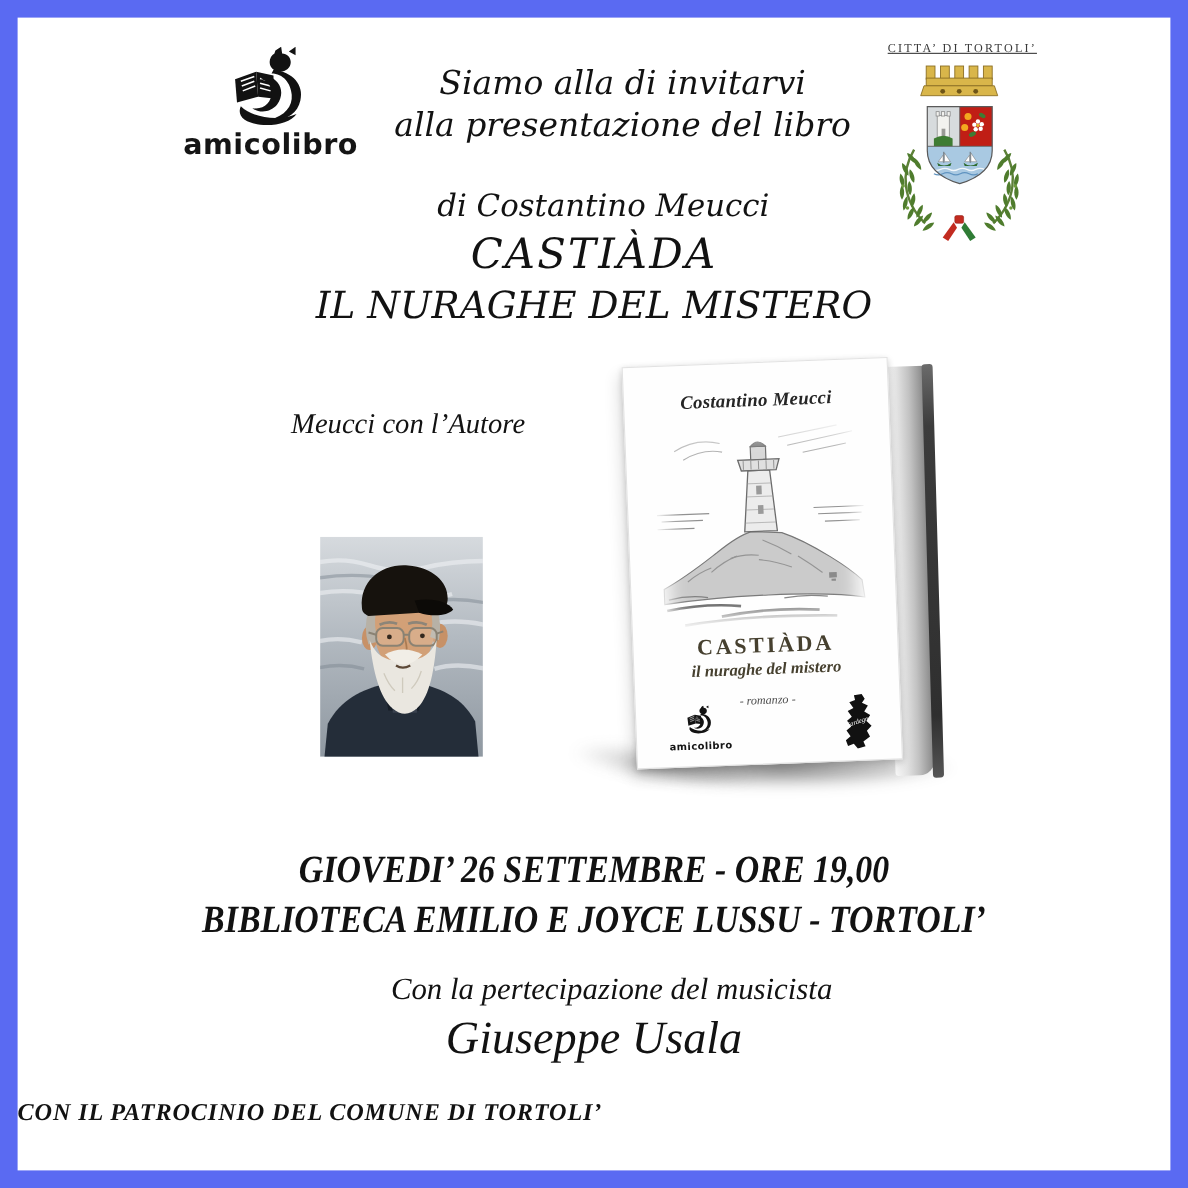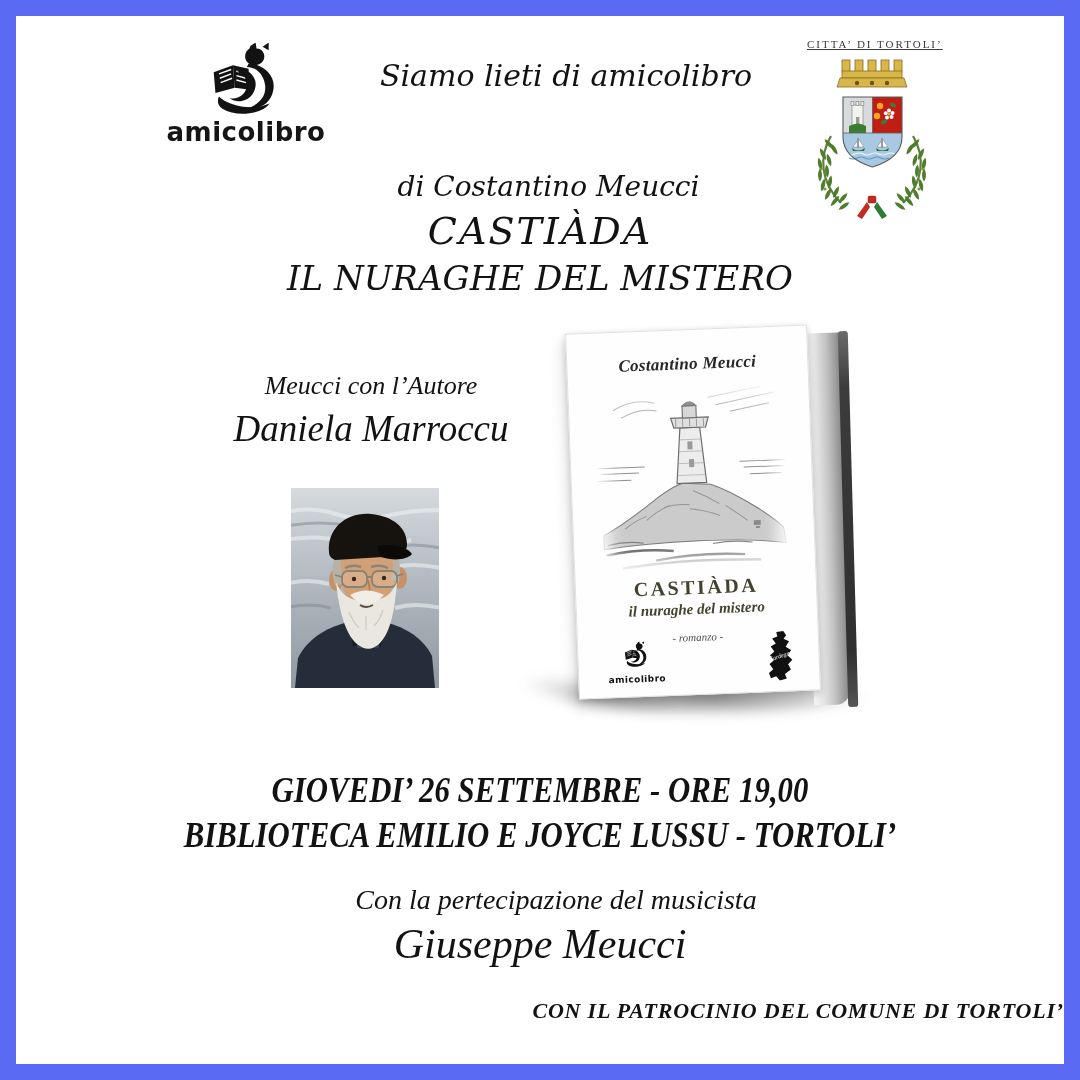--- a/index.html
+++ b/index.html
@@ -65,21 +65,21 @@
   .c-pub svg{width:34px;height:27px;display:block;margin:0 auto;}
   .c-pub span{font-family:"DejaVu Sans",sans-serif;font-weight:800;font-size:9px;letter-spacing:.4px;color:#151515;}
   .sard{width:30px;height:50px;}
 
   
   .event{left:0;right:0;top:752px;text-align:center;font-weight:bold;font-style:italic;
     font-size:35px;line-height:45px;transform:scaleX(.88);}
   .musician{left:0;right:0;top:866px;text-align:center;font-style:italic;}
   .musician-label{font-size:28px;line-height:36px;margin-left:32px;}
   .musician-name{font-size:42px;line-height:52px;}
-  .patronage{left:0;right:0;top:982px;text-align:right;font-style:italic;font-weight:bold;
+  .patronage{left:0;right:0;top:982px;text-align:left;font-style:italic;font-weight:bold;
     font-size:22px;letter-spacing:.8px;}
 </style>
 </head>
 <body>
 
 <svg width="0" height="0" style="position:absolute" aria-hidden="true">
   <defs>
     <symbol id="catsym" viewBox="0 0 110 86">
       <g fill="#121212">
         <path d="M18,34 L40,26 L42,52 L20,58 Z"></path>
@@ -106,21 +106,22 @@
 <div class="poster">
 
   <div class="abs publisher">
     <svg viewBox="0 0 110 86">
         <use href="#catsym"></use>
       </svg>
     <div class="wordmark">amicolibro</div>
   </div>
 
   <div class="abs invite">
-    <div>Siamo lieti di amicolibro</div>
+    <div>Siamo alla di invitarvi</div>
+    <div>alla presentazione del libro</div>
   </div>
 
   <div class="abs crest">
     <div class="crest-label">CITTA’ DI TORTOLI’</div>
     <svg viewBox="0 0 130 165">
 
       <g fill="#d9b64a" stroke="#8a6d22" stroke-width=".8">
         <rect x="35" y="4" width="8" height="12"></rect>
           <rect x="48" y="4" width="8" height="12"></rect>
         <rect x="61" y="4" width="8" height="12"></rect>
@@ -231,21 +232,20 @@
   </div>
 
   <div class="abs title-block">
     <div class="author-line">di Costantino Meucci</div>
     <div class="book-title">CASTIÀDA</div>
     <div class="book-subtitle">IL NURAGHE DEL MISTERO</div>
   </div>
 
   <div class="abs dialogue">
     <div class="dialogue-label">Meucci con l’Autore</div>
-    <div class="dialogue-name">Daniela Marroccu</div>
   </div>
 
   <div class="abs photo">
     <svg viewBox="0 0 148 200" preserveAspectRatio="none">
       <defs>
         <linearGradient id="sea" x1="0" y1="0" x2="0" y2="1">
           <stop offset="0" stop-color="#d6dade"></stop>
             <stop offset=".45" stop-color="#b3bac1"></stop>
             <stop offset="1" stop-color="#8f98a1"></stop>
         </linearGradient>
@@ -365,18 +365,18 @@
     </div>
   </div>
 
   <div class="abs event">
     <div>GIOVEDI’ 26 SETTEMBRE - ORE 19,00</div>
     <div>BIBLIOTECA EMILIO E JOYCE LUSSU - TORTOLI’</div>
   </div>
 
   <div class="abs musician">
     <div class="musician-label">Con la pertecipazione del musicista</div>
-    <div class="musician-name">Giuseppe Meucci</div>
+    <div class="musician-name">Giuseppe Usala</div>
   </div>
 
   <div class="abs patronage">CON IL PATROCINIO DEL COMUNE DI TORTOLI’</div>
 
 </div>
 
 </body></html>

